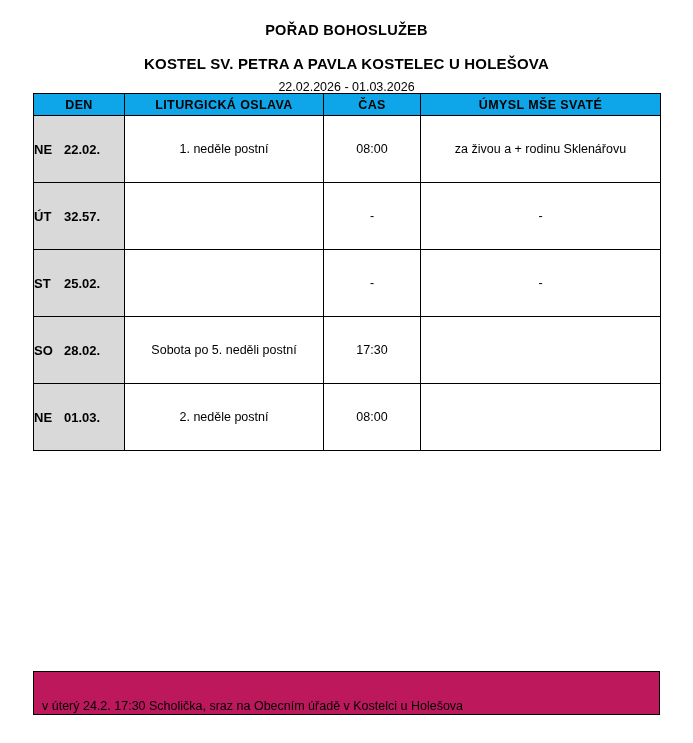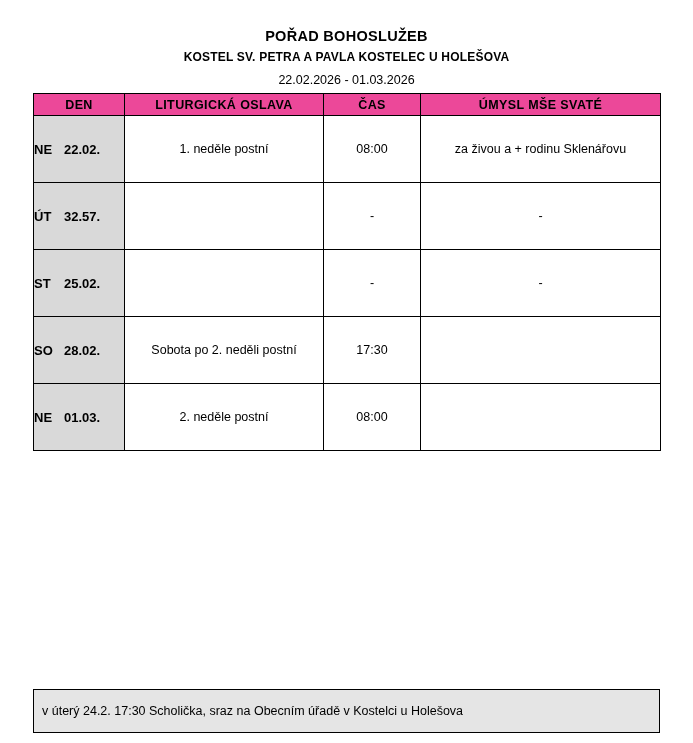--- a/index.html
+++ b/index.html
@@ -12,39 +12,39 @@
     width: 693px;
     height: 743px;
     font-family: "Liberation Sans", sans-serif;
     color: #000000;
     position: relative;
     overflow: hidden;
   }
   .page {
     width: 693px;
     height: 743px;
-    padding: 10px;
+    padding: 4px;
     position: relative;
   }
   .header {
     text-align: center;
     padding-top: 16px;
   }
   .title-1 {
     font-size: 14.5px;
     font-weight: bold;
     letter-spacing: 0.3px;
     line-height: 20px;
   }
   .title-2 {
-    font-size: 12px;
+    font-size: 15px;
     font-weight: bold;
     letter-spacing: 0.2px;
     line-height: 20px;
-    margin-top: 1px;
+    margin-top: 14px;
   }
   .title-3 {
     font-size: 12.5px;
     font-weight: normal;
     line-height: 18px;
     margin-top: 4px;
   }
   .table-wrap {
     position: absolute;
     left: 33px;
@@ -55,21 +55,21 @@
     border-collapse: collapse;
     width: 627px;
     table-layout: fixed;
   }
   table.schedule th,
   table.schedule td {
     border: 1px solid #000000;
     padding: 0;
   }
   thead th {
-    background: #ec4899;
+    background: #0ea5e9;
     font-size: 12.5px;
     font-weight: bold;
     height: 22px;
     text-align: center;
     letter-spacing: 0.4px;
   }
   col.c-den { width: 91px; }
   col.c-lit { width: 199px; }
   col.c-cas { width: 97px; }
   col.c-umysl { width: 240px; }
@@ -101,25 +101,24 @@
     text-align: center;
     vertical-align: middle;
   }
   .note-box {
     position: absolute;
     left: 33px;
     top: 671px;
     width: 627px;
     height: 44px;
     border: 1px solid #000000;
-    background: #e5e5e5;
+    background: #be185d;
     display: flex;
-    align-items: center;
+    align-items: flex-end;
     padding-left: 8px;
-    margin-top: 18px;
   }
   .note-box .note-text {
     font-size: 12.5px;
     line-height: 16px;
   }
 </style>
 </head>
 <body>
 
 <div class="page">
@@ -175,21 +174,21 @@
           <td class="cas">-</td>
           <td class="umysl">-</td>
         </tr>
 
 
 
         <tr>
           <td class="den">
             <span class="dow">SO</span><span class="date">28.02.</span>
           </td>
-          <td class="lit">Sobota po 2. neděli postní</td>
+          <td class="lit">Sobota po 5. neděli postní</td>
           <td class="cas">17:30</td>
           <td class="umysl"></td>
         </tr>
 
         <tr>
           <td class="den">
             <span class="dow">NE</span><span class="date">01.03.</span>
           </td>
           <td class="lit">2. neděle postní</td>
           <td class="cas">08:00</td>

